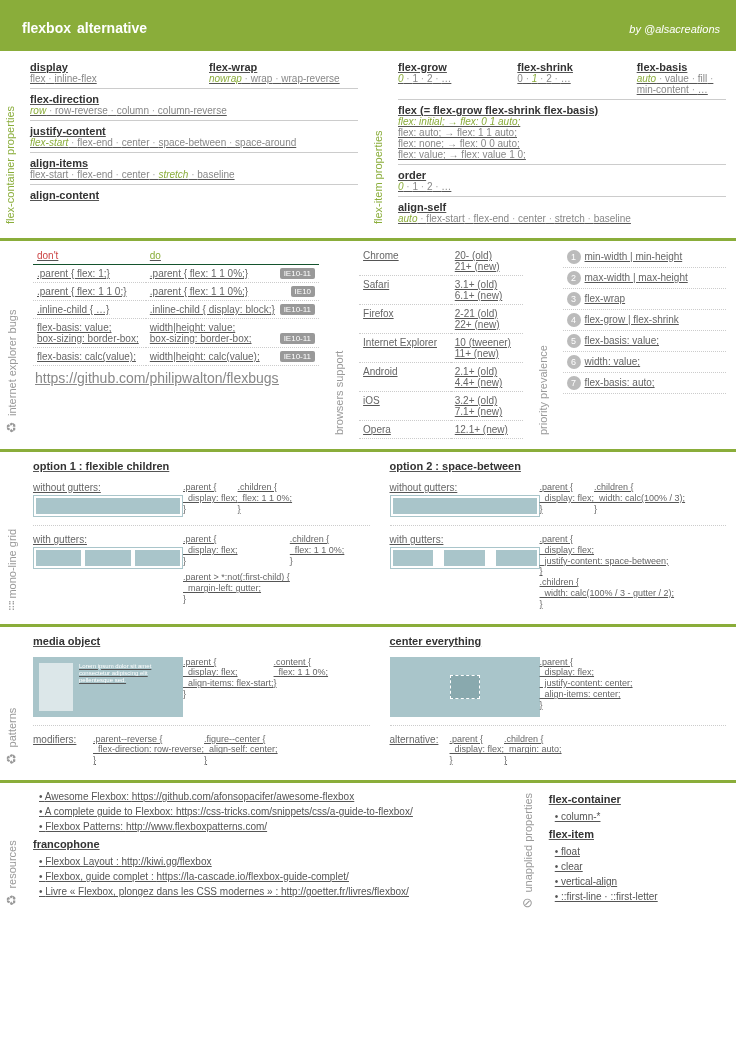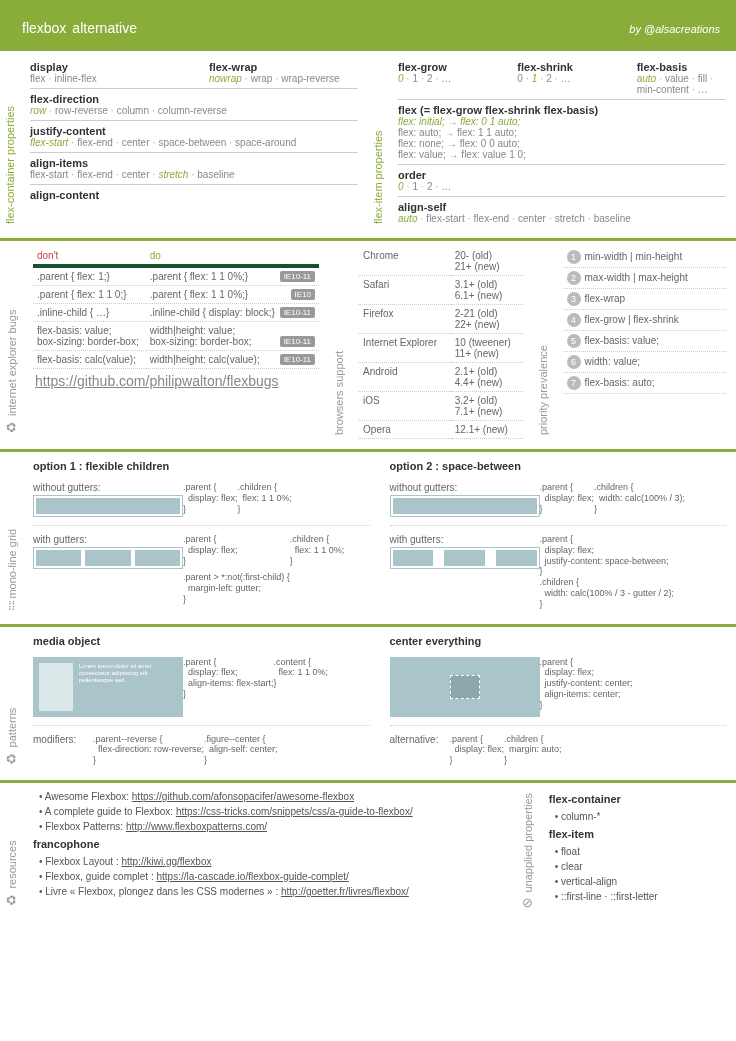--- a/index.html
+++ b/index.html
@@ -1,44 +1,44 @@
 <!DOCTYPE html>
 <html><head>
 <meta charset="utf-8">
 <style>
   * { box-sizing: border-box; margin: 0; padding: 0; }
   body { font-family: "Segoe UI", Arial, sans-serif; background: #fff; color: #555; font-size: 10px; width: 736px; }
   
   
   .topbar { background: #8aad3a; color: #fff; padding: 8px 16px; display: flex; align-items: baseline; justify-content: space-between; }
   .topbar h1 { font-weight: 300; font-size: 28px; }
-  .topbar h1 span { font-size: 14px; font-weight: 400; margin-left: 6px; }
+  .topbar h1 span { font-size: 14px; font-weight: 700; margin-left: 6px; }
   .topbar .credit { font-size: 11px; font-style: italic; }
   
   
   .section { border-top: 3px solid #8aad3a; display: flex; padding: 6px 0 10px 0; }
   .vlabel { writing-mode: vertical-rl; transform: rotate(180deg); color: #8aad3a; font-size: 11px; padding: 4px 4px; white-space: nowrap; display: flex; align-items: center; gap: 4px; }
   .vlabel.gray { color: #999; }
   .vlabel .vicon { font-size: 13px; transform: rotate(90deg); display: inline-block; }
-  .col { flex: 1; padding: 0 10px; }
+  .col { flex: 1; padding: 0 10px; text-decoration: underline; }
   
   
   .prop { border-bottom: 1px solid #ccc; padding: 4px 0; }
   .prop:last-child { border-bottom: none; }
   .prop-name { color: #333; font-weight: bold; font-size: 11px; }
   .prop-vals { color: #888; font-size: 10px; }
   .prop-vals .def { color: #8aad3a; font-style: italic; text-align: right; }
   .prop-vals .sep { color: #aaa; }
   .propline { display:flex; gap:30px; }
   .propline .subcol { flex:1; }
   
   
   table { width: 100%; border-collapse: collapse; font-size: 10px; }
   td { padding: 3px 4px; border-bottom: 1px dotted #ccc; color: #666; vertical-align: top; }
-  th { padding: 3px 4px; text-align: left; color: #8aad3a; font-weight: normal; border-bottom: 4px solid #14532d; }
+  th { padding: 3px 4px; text-align: left; color: #8aad3a; font-weight: normal; border-bottom: 1px solid #14532d; }
   th.dont { color: #c44; }
   .iebadge { background: #999; color: #fff; font-size: 8px; padding: 1px 4px; border-radius: 2px; float: right; }
   
   .numcircle { display:inline-block; width:14px; height:14px; border-radius:50%; background:#bbb; color:#fff; text-align:center; line-height:14px; font-size:9px; margin-right:4px; }
   
   
   .demo-row { display:flex; align-items:flex-start; padding:4px 0; }
   .boxes { display:flex; gap:0; border:1px solid #a9c5ca; padding:2px; width:150px; height:22px; }
   .boxes.g { gap:4px; }
   .boxes.sb { justify-content:space-between; }

